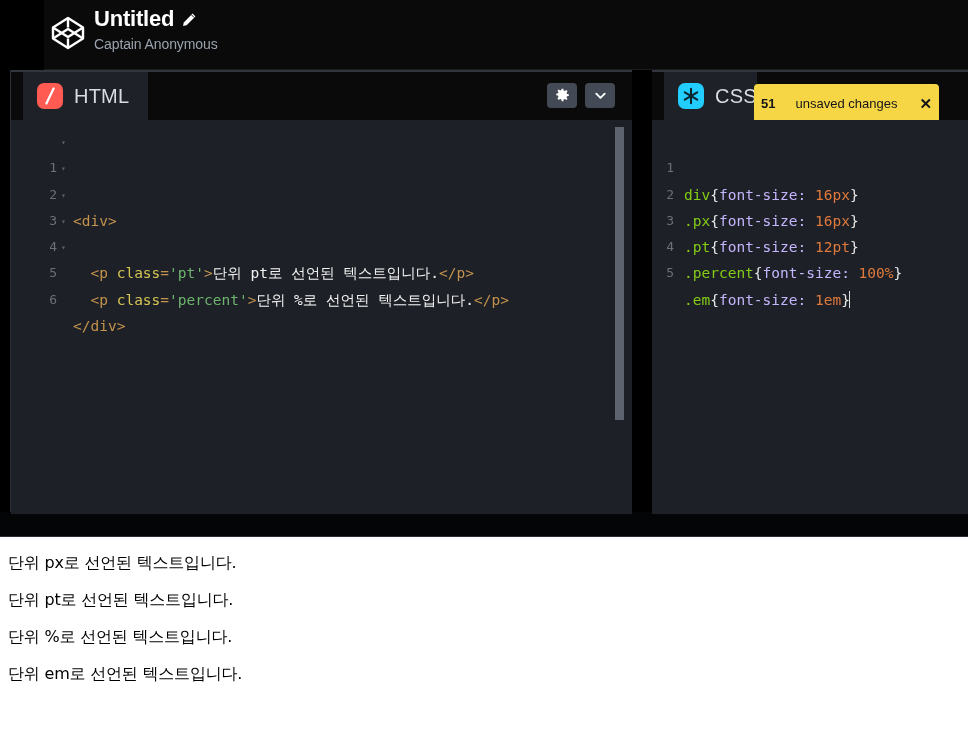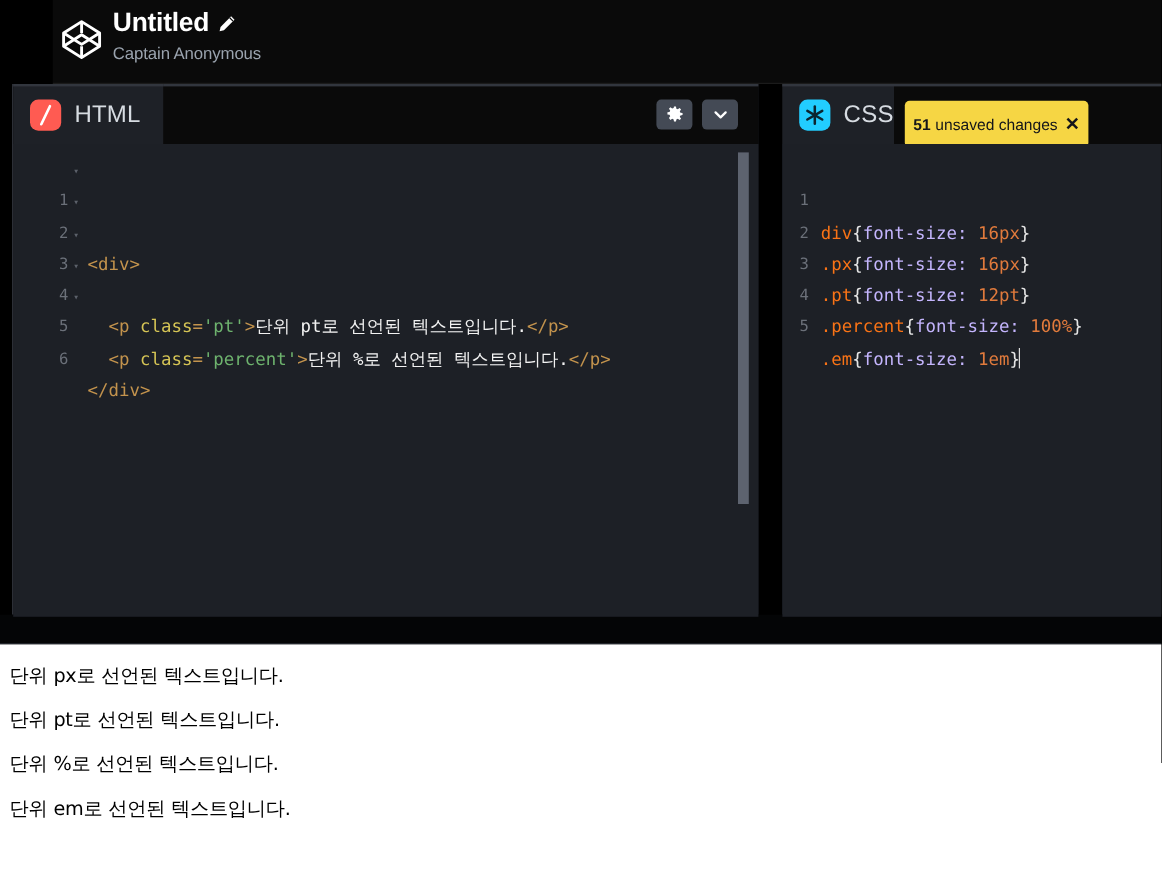--- a/index.html
+++ b/index.html
@@ -81,21 +81,21 @@
   .panel-header {
     position: relative;
     height: 48px;
     background: #0a0a0a;
     border-top: 2px solid #32363e;
   }
   .panel-css .panel-header { background: #0a0a0a; }
 
   .tab {
     position: absolute;
-    left: 0;
+    left: 12px;
     top: -2px;
     height: 50px;
     background: #1e2127;
     border-top: 2px solid #32363e;
     display: flex;
     align-items: center;
     padding: 0 18px 0 14px;
     box-sizing: border-box;
     gap: 11px;
   }
@@ -140,21 +140,21 @@
 
   .unsaved-badge {
     position: absolute;
     left: 102px;
     top: 12px;
     height: 39px;
     background: #f6d644;
     border-radius: 4px;
     display: flex;
     align-items: center;
-    gap: 4px;
+    gap: 20px;
     padding: 0 7px;
     box-sizing: border-box;
     font-size: 13px;
     color: #14151a;
     white-space: nowrap;
   }
   .unsaved-count { font-weight: bold; }
   .unsaved-x {
     font-size: 15px;
     line-height: 1;
@@ -201,21 +201,21 @@
   .code-area.css-code .gutter { width: 22px; }
 
   .code-lines { padding-top: 9px; }
 
   
   .t-tag     { color: #c3934d; }
   .t-attr    { color: #d5c455; }
   .t-str     { color: #6eb36e; }
   .t-punct   { color: #c3934d; }
   .t-txt     { color: #f2f2f2; }
-  .t-sel     { color: #f97316; }
+  .t-sel     { color: #84cc16; }
   .t-brace   { color: #e6e6e6; }
   .t-prop    { color: #c4b5fd; }
   .t-val     { color: #e07a3c; }
 
   .caret {
     display: inline-block;
     width: 1px;
     height: 17px;
     background: #dcdcdc;
     vertical-align: -3px;

